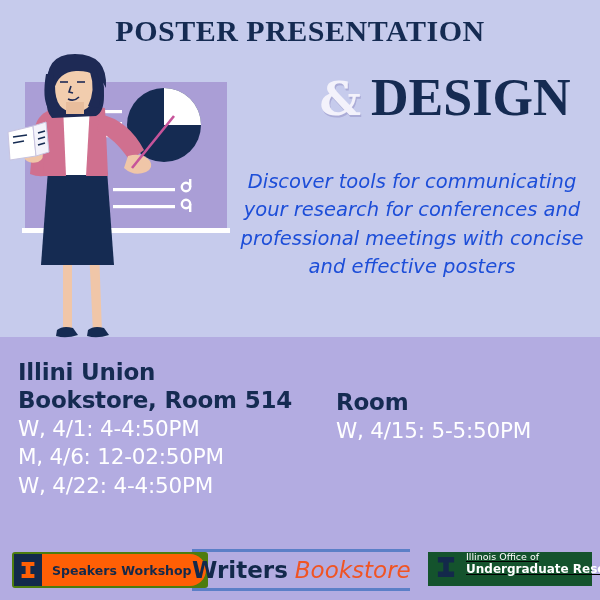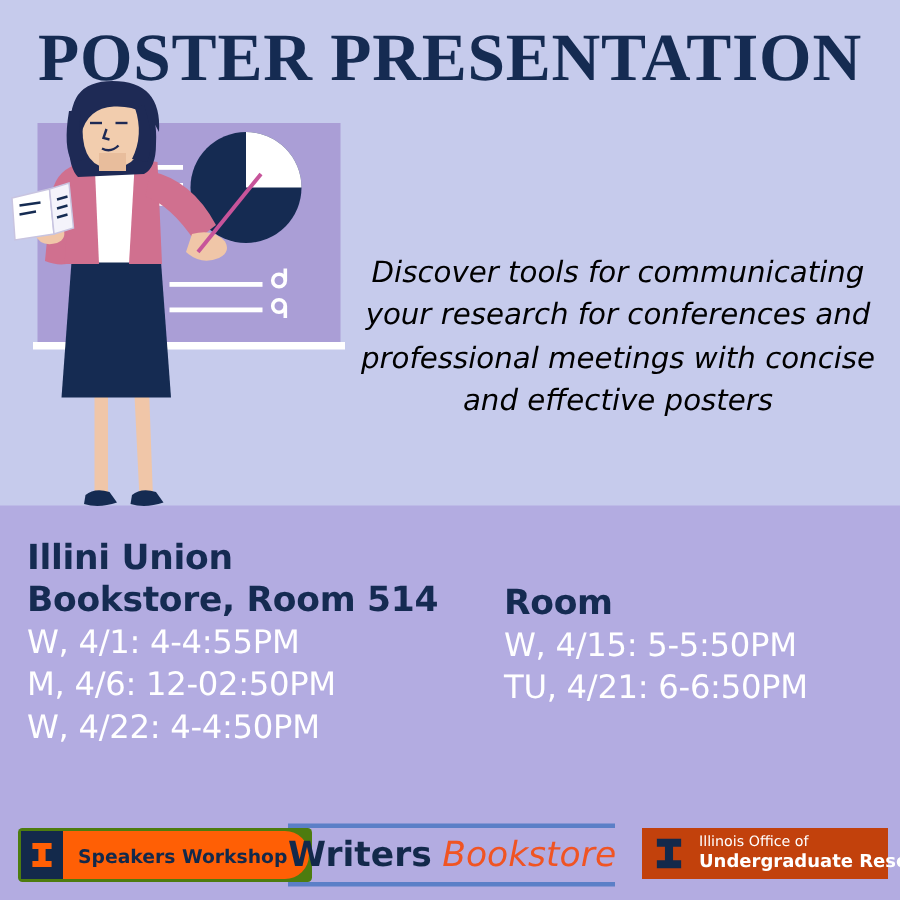--- a/index.html
+++ b/index.html
@@ -31,21 +31,21 @@
     background: #b3ace1;
   }
   
   .headline-1 {
     position: absolute;
     left: 0; top: 16px;
     width: 600px;
     text-align: center;
     font-family: "Liberation Serif", serif;
     font-weight: 700;
-    font-size: 45px;
+    font-size: 30px;
     letter-spacing: 0.5px;
     color: #152b52;
     line-height: 1;
     white-space: nowrap;
   }
   .headline-2 {
     position: absolute;
     left: 290px; top: 72px;
     width: 310px;
     text-align: center;
@@ -66,21 +66,21 @@
   
   .desc {
     position: absolute;
     left: 228px; top: 168px;
     width: 368px;
     text-align: center;
     font-family: "DejaVu Sans", sans-serif;
     font-style: italic;
     font-size: 19.5px;
     line-height: 1.45;
-    color: #000000;
+    color: #1d4ed8;
   }
   
   .illus {
     position: absolute;
     left: 0; top: 0;
     width: 250px; height: 360px;
   }
   
   .sched {
     position: absolute;
@@ -163,25 +163,25 @@
     font-style: italic;
     font-size: 23px;
     color: #f05423;
     margin-left: 7px;
   }
   
   .ur {
     position: absolute;
     left: 428px; top: 4px;
     width: 164px; height: 34px;
-    background: #c2410c;
+    background: #14532d;
     display: flex;
-    align-items: center;
     padding-left: 5px;
     box-sizing: border-box;
+    text-decoration: underline;
   }
   .ur-mark {
     width: 26px; height: 30px;
     display: flex; align-items: center; justify-content: center;
     flex: 0 0 auto;
   }
   .ur-txt { margin-left: 7px; line-height: 1.12; }
   .ur-l1 {
     font-family: "DejaVu Sans", sans-serif;
     font-size: 9.5px;
@@ -261,44 +261,46 @@
     <path d="M96 70 q8 24 2 38 l-10 -2 q8 -16 2 -34 z" fill="#1e2a55"></path>
     <g stroke="#1e2a55" stroke-width="1.6" fill="none">
       <path d="M60 82 L68 82"></path>
       <path d="M77 82 L85 82"></path>
       <path d="M71 86 L69 92 L73 93"></path>
       <path d="M68 99 q6 3 11 -2"></path>
     </g>
   </svg>
 
   <div class="headline-1">POSTER PRESENTATION</div>
+  <div class="headline-2">
+    <span class="amp">&amp;</span><span>DESIGN</span>
+  </div>
 
   <div class="desc">Discover tools for communicating your research for conferences and professional meetings with concise and effective posters</div>
 
   <div class="sched">
 
     <div class="col-left">
       <div class="venue">
         <div>Illini Union</div>
         <div>Bookstore, Room 514</div>
       </div>
       <div class="times">
-        <div>W, 4/1: 4-4:55PM</div>
+        <div>W, 4/1: 4-4:50PM</div>
         <div>M, 4/6: 12-02:50PM</div>
         <div>W, 4/22: 4-4:50PM</div>
       </div>
     </div>
 
     <div class="col-right">
       <div class="venue">
         <div>Room</div>
       </div>
       <div class="times">
         <div>W, 4/15: 5-5:50PM</div>
-        <div>TU, 4/21: 6-6:50PM</div>
       </div>
     </div>
 
   </div>
 
   <div class="footer">
 
     <div class="sw">
       <div class="sw-mark">
         <svg viewBox="0 0 20 24" width="16" height="20">

